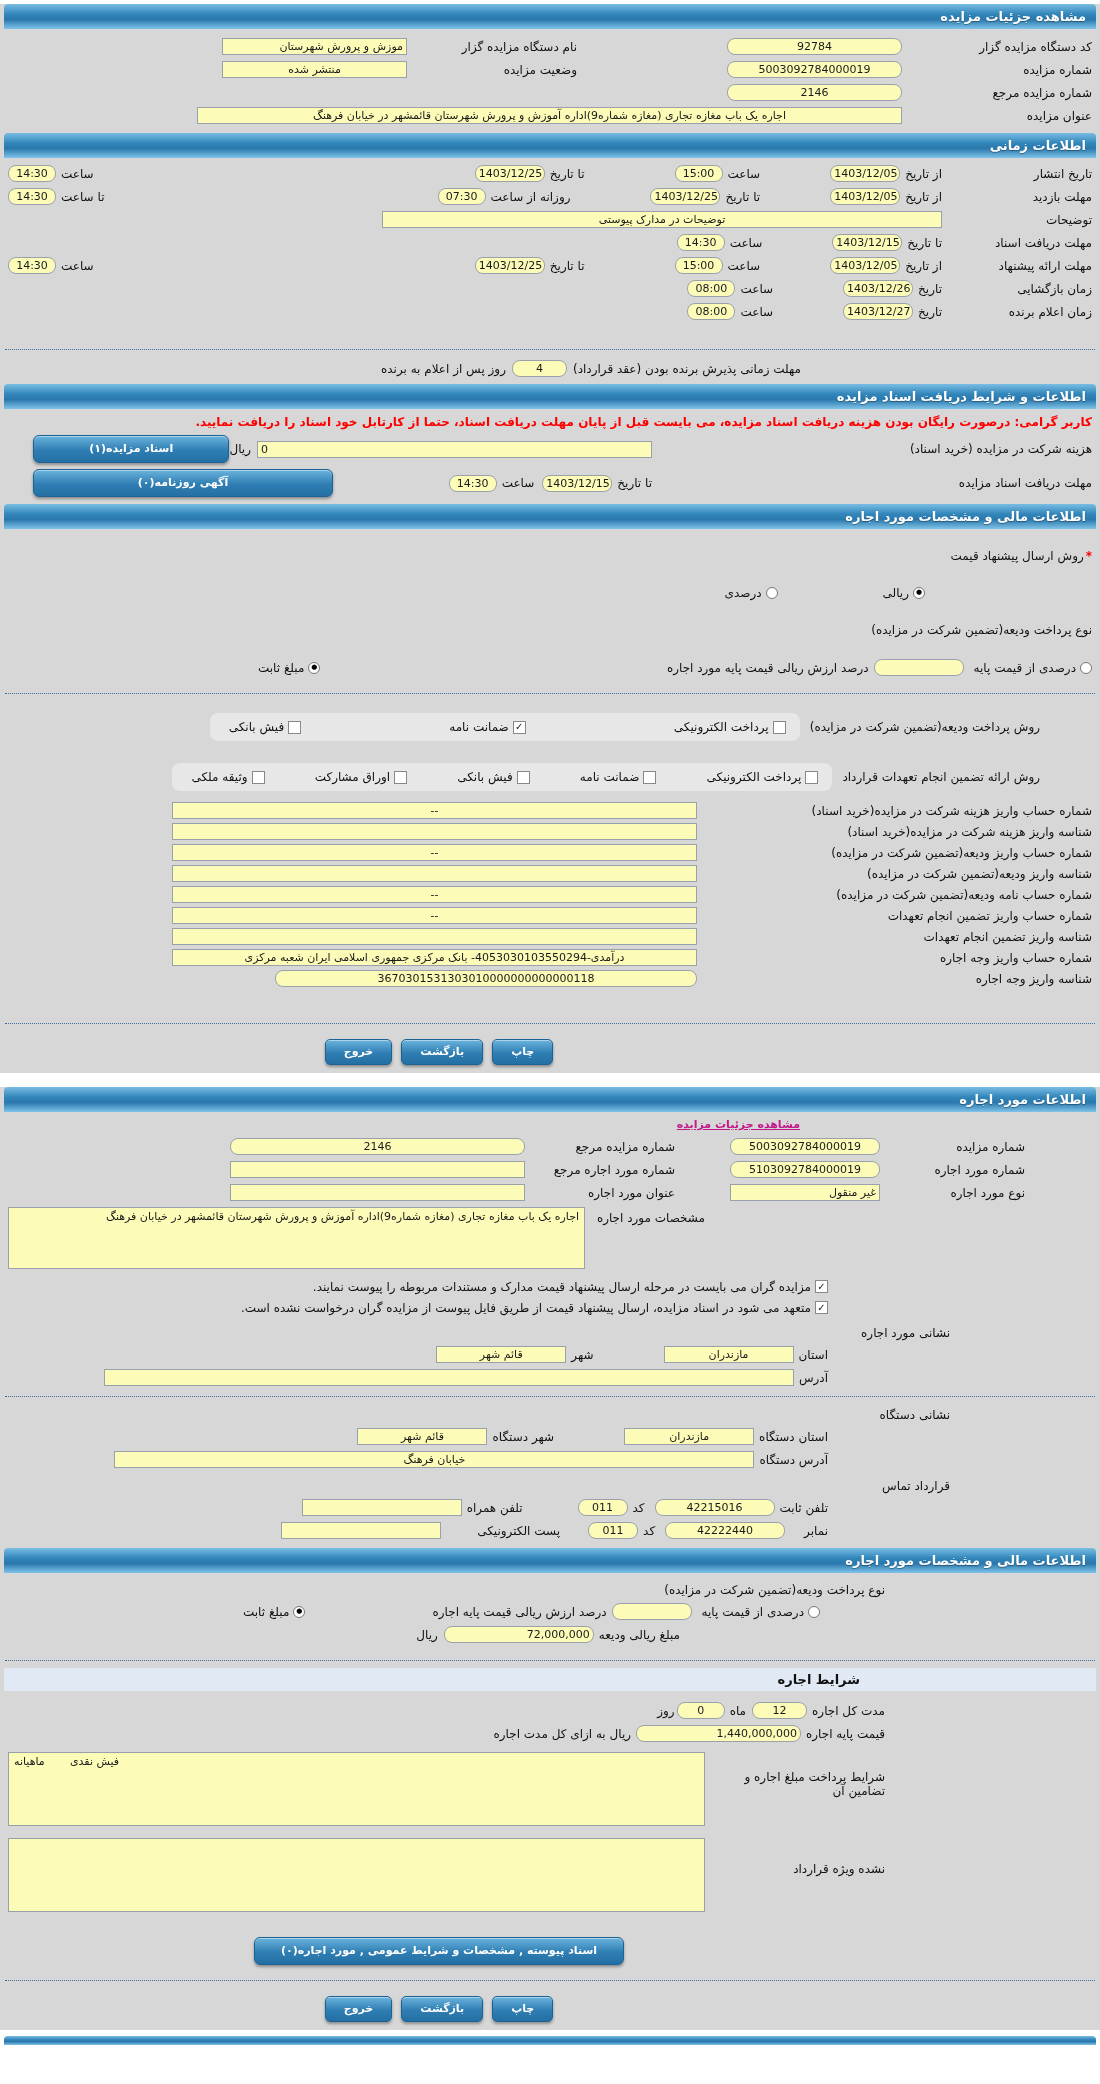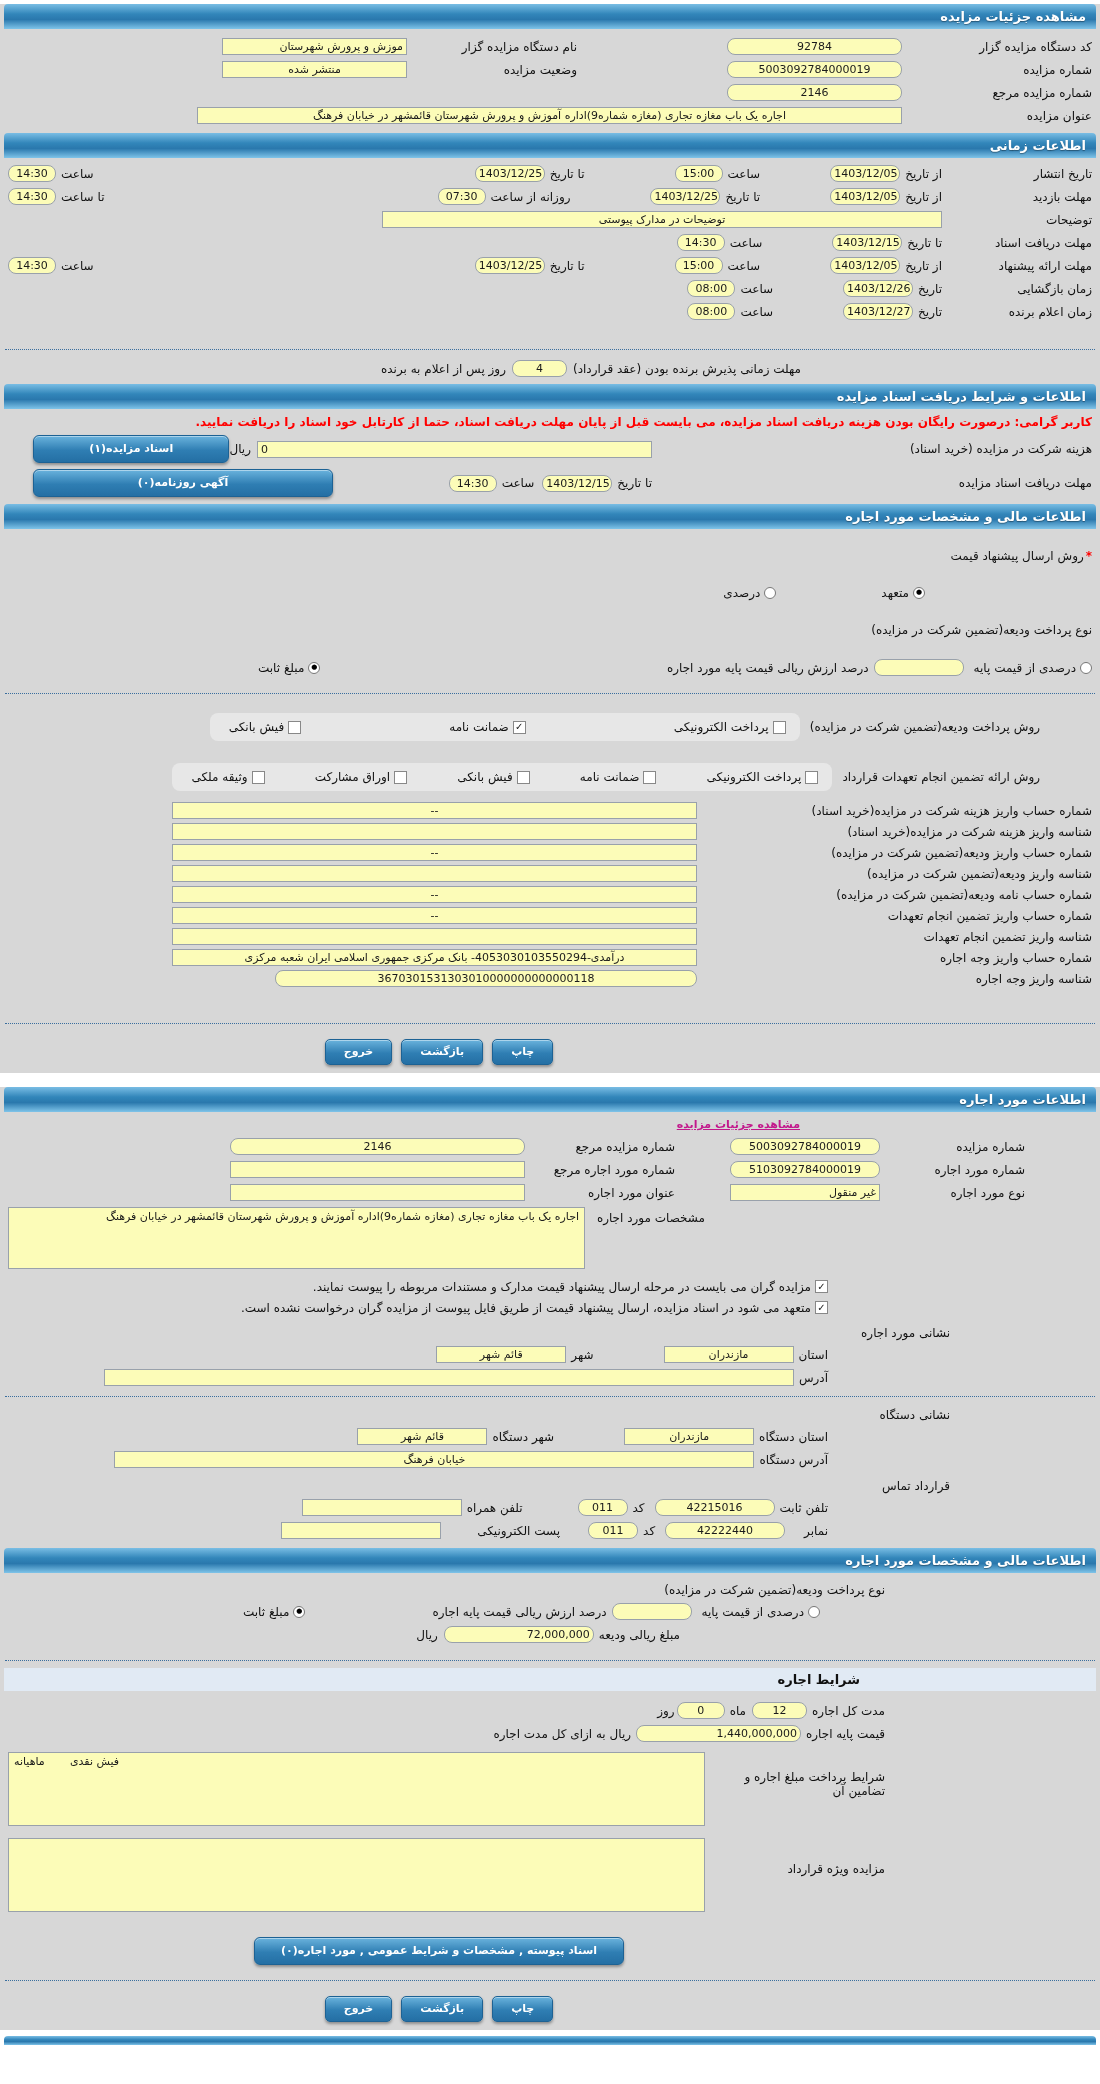--- a/index.html
+++ b/index.html
@@ -270,21 +270,21 @@
   <div class="row spaced">
     <span class="star">*</span>
     <span class="lbl">روش ارسال پیشنهاد قیمت</span>
   </div>
 
   <div class="row spaced" style="padding-right:175px;">
     <span class="g">
       <span class="rd">
           <span class="dot">●</span>
         </span>
-      <span class="lbl">متعهد</span>
+      <span class="lbl">ریالی</span>
     </span>
     <span class="g" style="margin-right:100px;">
       <span class="rd">
           <span class="dot"></span>
         </span>
       <span class="lbl">درصدی</span>
     </span>
   </div>
 
   <div class="row spaced">
@@ -586,21 +586,21 @@
       </span>
     <span class="lbl" style="margin-right:5px;">ریال به ازای کل مدت اجاره</span>
   </div>
 
   <div class="row" style="padding-right:215px;align-items:flex-start;margin-top:4px;">
     <span class="slot" style="width:180px;white-space:normal;padding-top:18px;"><span class="lbl" style="white-space:normal;">شرایط پرداخت مبلغ اجاره و تضامین آن</span></span>
     <div class="ta valleft" style="flex:1;height:74px;tab-size:8;">ماهیانه	فیش نقدی</div>
   </div>
 
   <div class="row" style="padding-right:215px;align-items:flex-start;margin-top:6px;">
-    <span class="slot" style="width:180px;padding-top:24px;"><span class="lbl">مزایده ویژه قرارداد</span></span>
+    <span class="slot" style="width:180px;padding-top:24px;"><span class="lbl">نشده ویژه قرارداد</span></span>
     <div class="ta" style="flex:1;height:74px;"></div>
   </div>
 
   <div class="btnrow" style="margin-top:14px;">
     <button class="btn big">اسناد پیوسته , مشخصات و شرایط عمومی , مورد اجاره(۰)</button>
   </div>
 
   <div class="sep"></div>
 
   <div class="btnrow">

